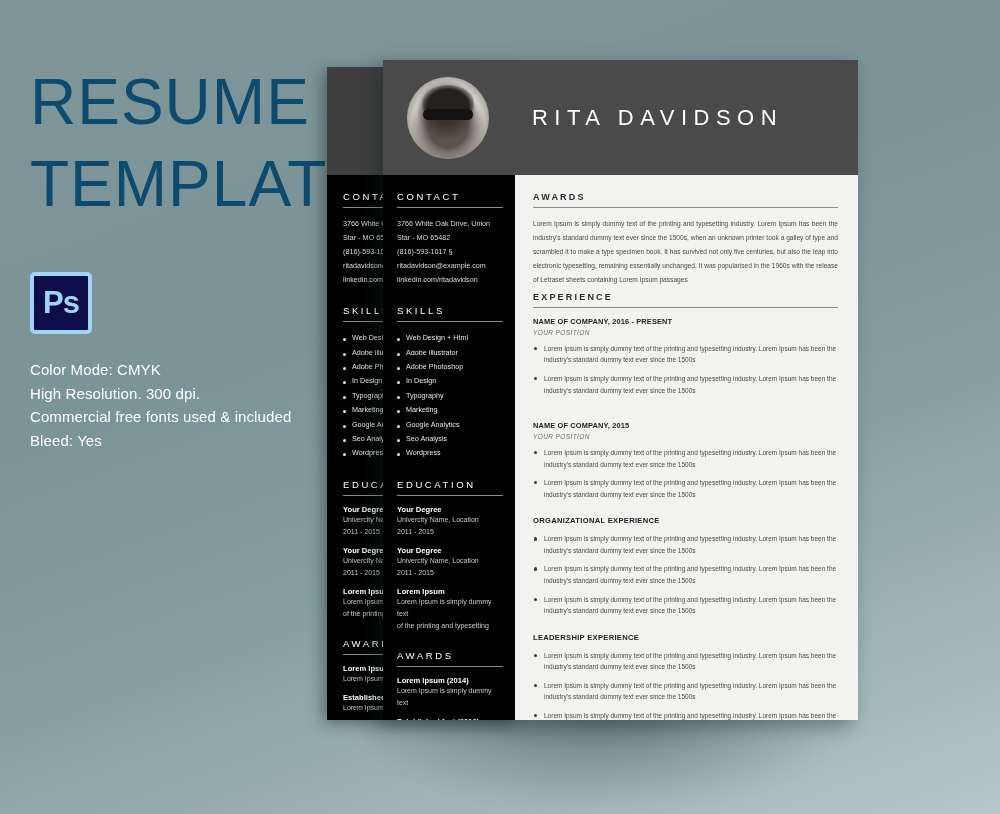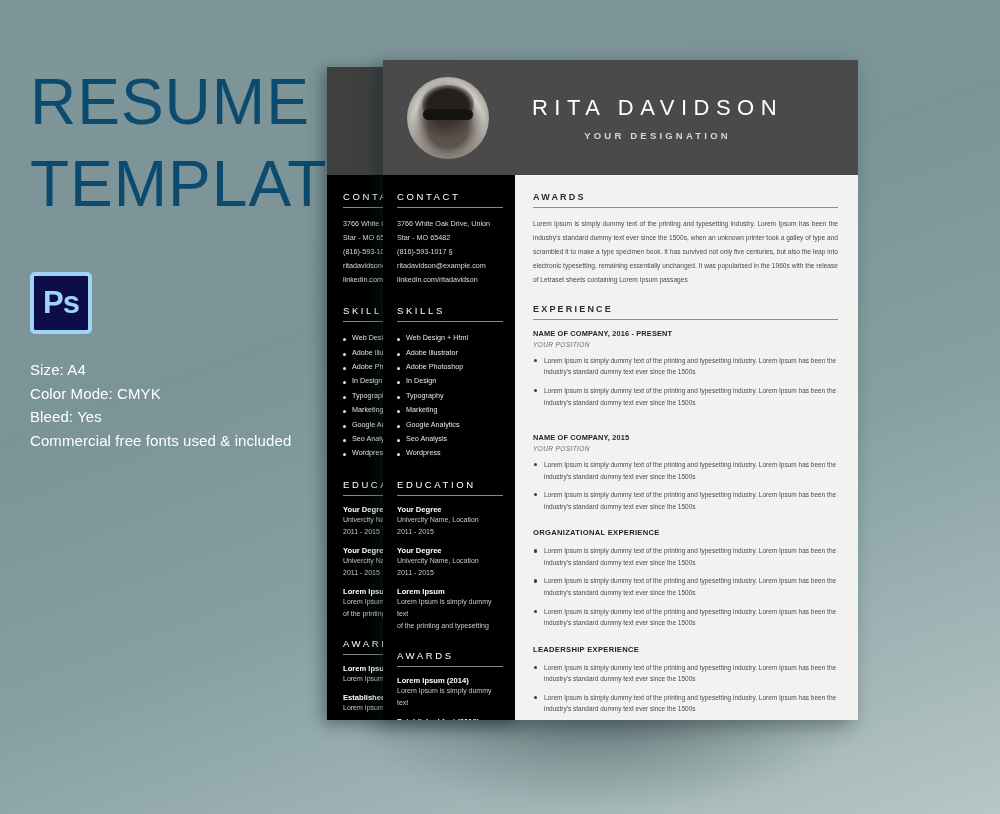--- a/index.html
+++ b/index.html
@@ -150,21 +150,21 @@
   .d-sub-title.first { margin-top:0; }
   .d-sub-line { font-size:7px; color:#c9c9c9; line-height:1.72; }
 
   
   .w-head {
     font-size:9px; letter-spacing:2.2px; font-weight:bold;
     color:#2b2b2b; padding-bottom:5px;
     border-bottom:1px solid #8e8e8e;
     margin-bottom:9px;
   }
-  .w-head.spaced { margin-top:17px; }
+  .w-head.spaced { margin-top:5px; }
   .w-para { font-size:6.6px; color:#4a4a4a; line-height:2.12; text-align:justify; }
   .w-job { font-size:7.4px; font-weight:bold; color:#232323; letter-spacing:.15px; }
   .w-job.gap { margin-top:25px; }
   .w-pos { font-size:6.5px; color:#6b6b6b; font-style:italic; letter-spacing:.4px; margin:3px 0 7px; }
   .w-bullets { list-style:none; }
   .w-bullets li {
     font-size:6.5px; color:#4a4a4a; line-height:1.78;
     position:relative; padding-left:11px; margin-bottom:7px;
   }
   .w-bullets li::before {
@@ -176,24 +176,24 @@
 </head>
 <body>
 
 <div id="promo">
   <div class="promo-title">RESUME
 TEMPLATE</div>
   <div class="ps-icon">
     <span>Ps</span>
   </div>
   <ul class="specs">
-    <li>Size: A4</li>
     <li>Color Mode: CMYK</li>
+    <li>High Resolution. 300 dpi.</li>
+    <li>Commercial free fonts used &amp; included</li>
     <li>Bleed: Yes</li>
-    <li>Commercial free fonts used &amp; included</li>
   </ul>
 </div>
 
 <div id="stack">
 
   <div class="page-shadow"></div>
 
   <div id="back-page">
     <div class="bp-head">
       <div class="bp-photo"></div>
@@ -236,21 +236,20 @@
 
     </div>
   </div>
 
   <div id="front-page">
 
     <div class="fp-head">
       <div class="fp-photo"></div>
       <div class="fp-nameblock">
         <div class="fp-name">RITA  DAVIDSON</div>
-        <div class="fp-desig">YOUR DESIGNATION</div>
       </div>
     </div>
 
     <div class="fp-body">
 
       <div class="fp-left">
 
         <div class="d-head">CONTACT</div>
         <div class="d-line">3766 White Oak Drive, Union</div>
         <div class="d-line">Star - MO 65482</div>

